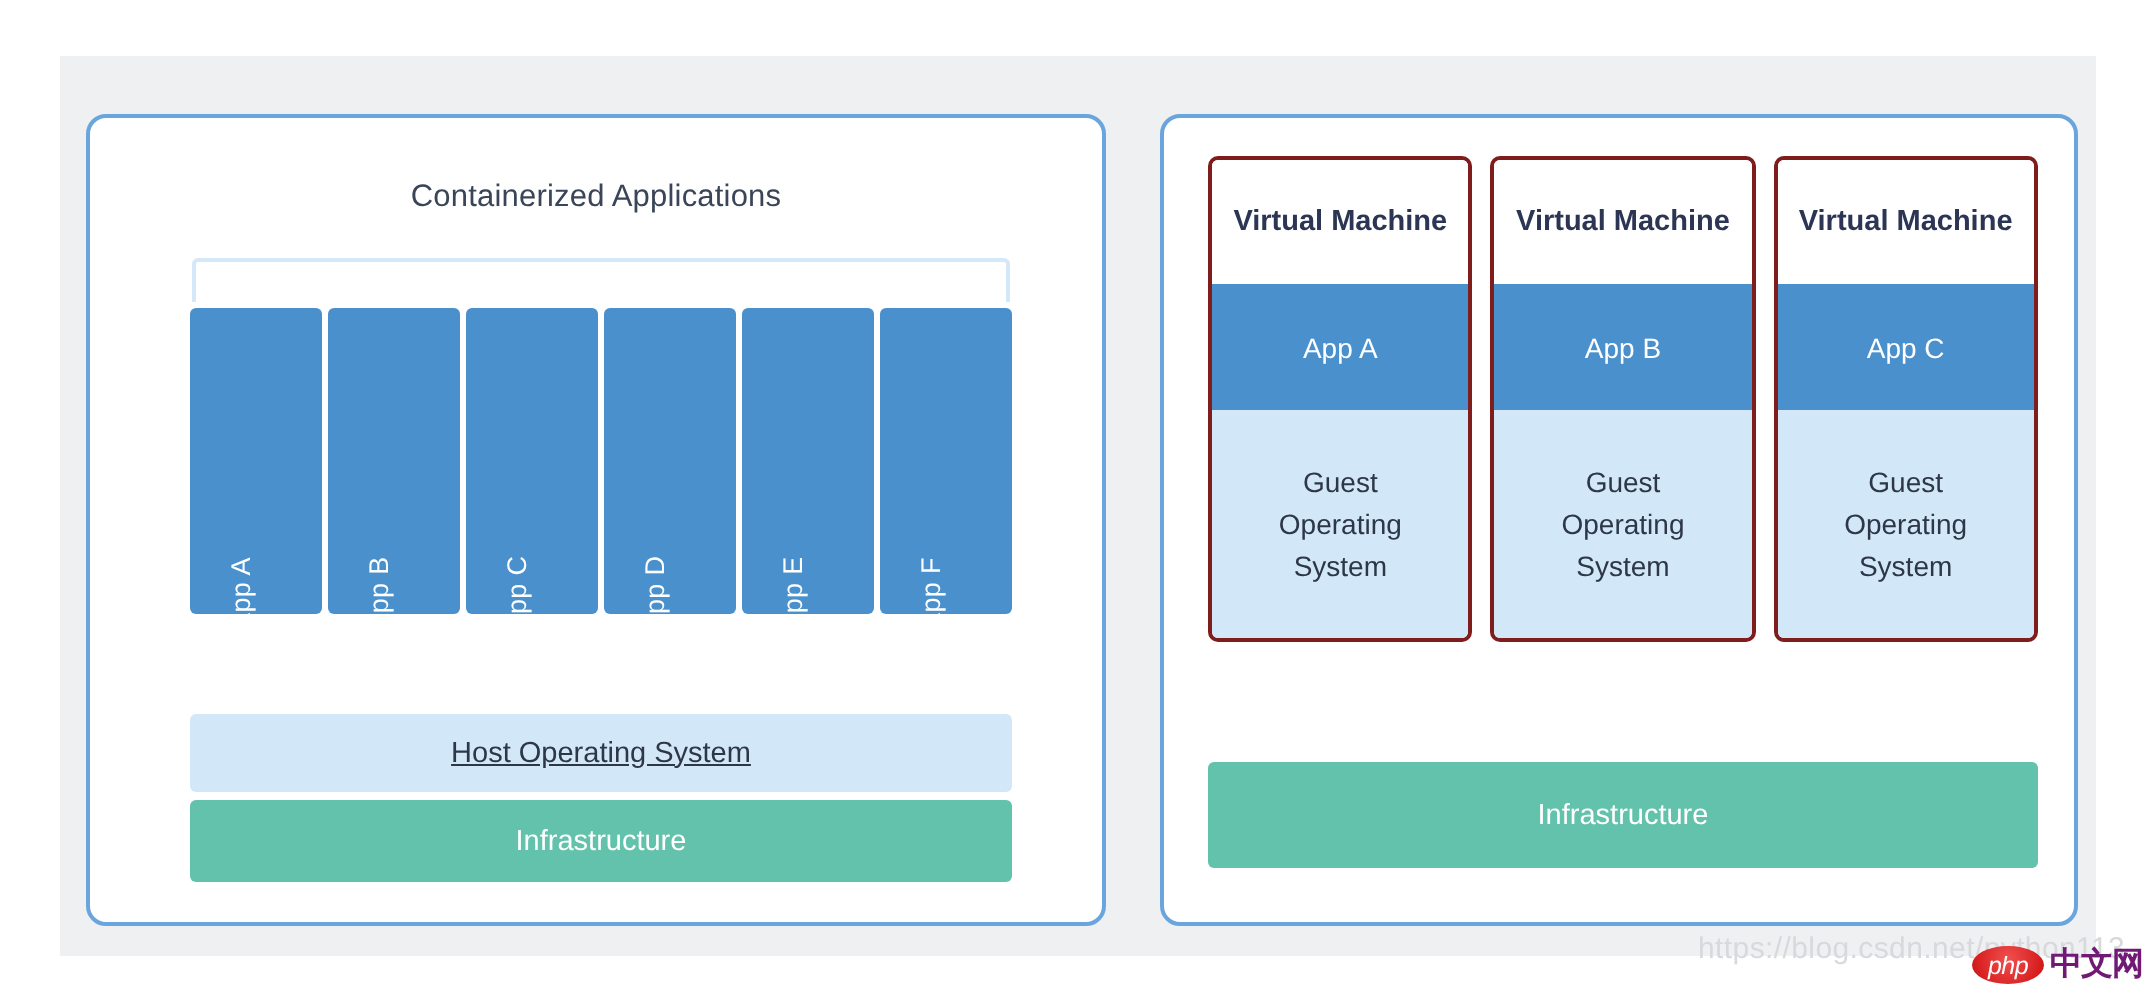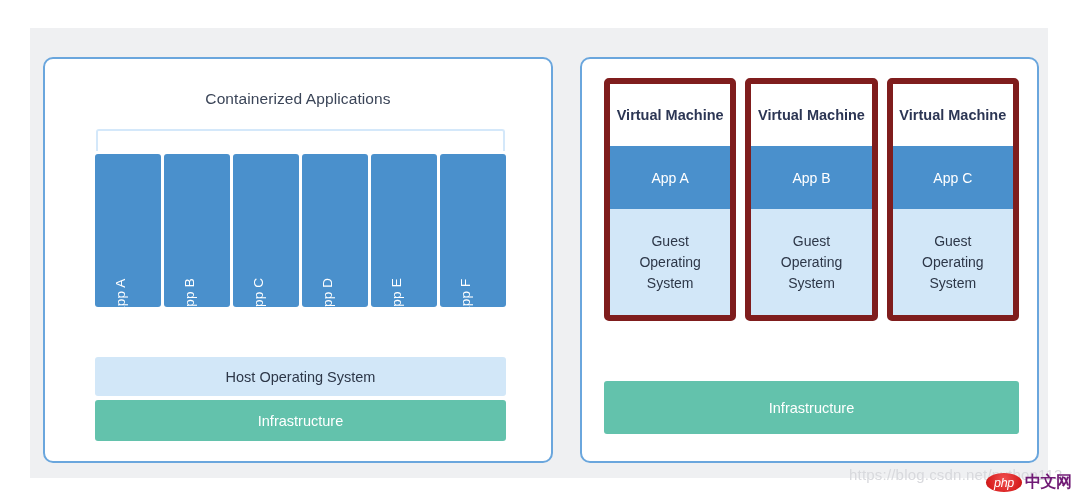--- a/index.html
+++ b/index.html
@@ -96,36 +96,36 @@
     display: flex;
     align-items: center;
     justify-content: center;
     font-size: 14.5px;
   }
   .bar-blue  { background: #4a90cc; color: #ffffff; }
   .bar-ltblue{ background: #d2e7f8; color: #2d3748; }
   .bar-green { background: #63c2ac; color: #ffffff; }
 
   .bar-docker { top: 253px; height: 41px; }
-  .bar-hostos { top: 298px; height: 39px; }
+  .bar-hostos { top: 298px; height: 39px; text-decoration: underline; }
   .bar-infra-l{ top: 341px; height: 41px; }
 
   
   .vm-row {
     position: absolute;
     left: 22px;
     top: 19px;
     width: 415px;
     height: 243px;
     display: flex;
     gap: 9px;
   }
   .vm-box {
     flex: 1;
-    border: 6px solid #7f1d1d;
+    border: 2px solid #7f1d1d;
     border-radius: 5px;
     box-sizing: border-box;
     overflow: hidden;
     display: flex;
     flex-direction: column;
     background: #ffffff;
   }
   .vm-head {
     height: 62px;
     display: flex;

